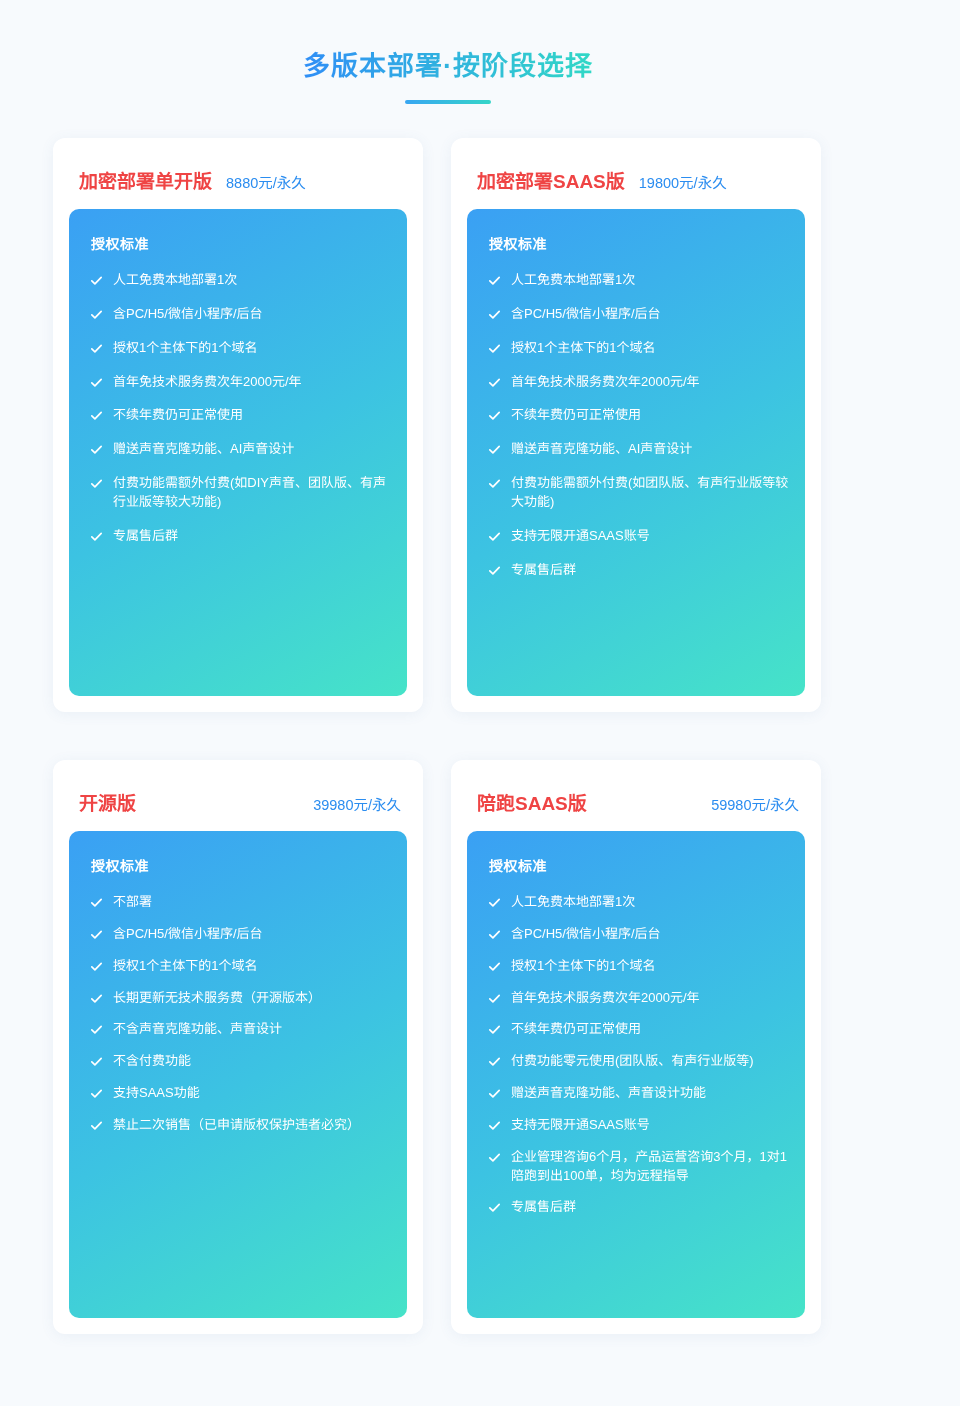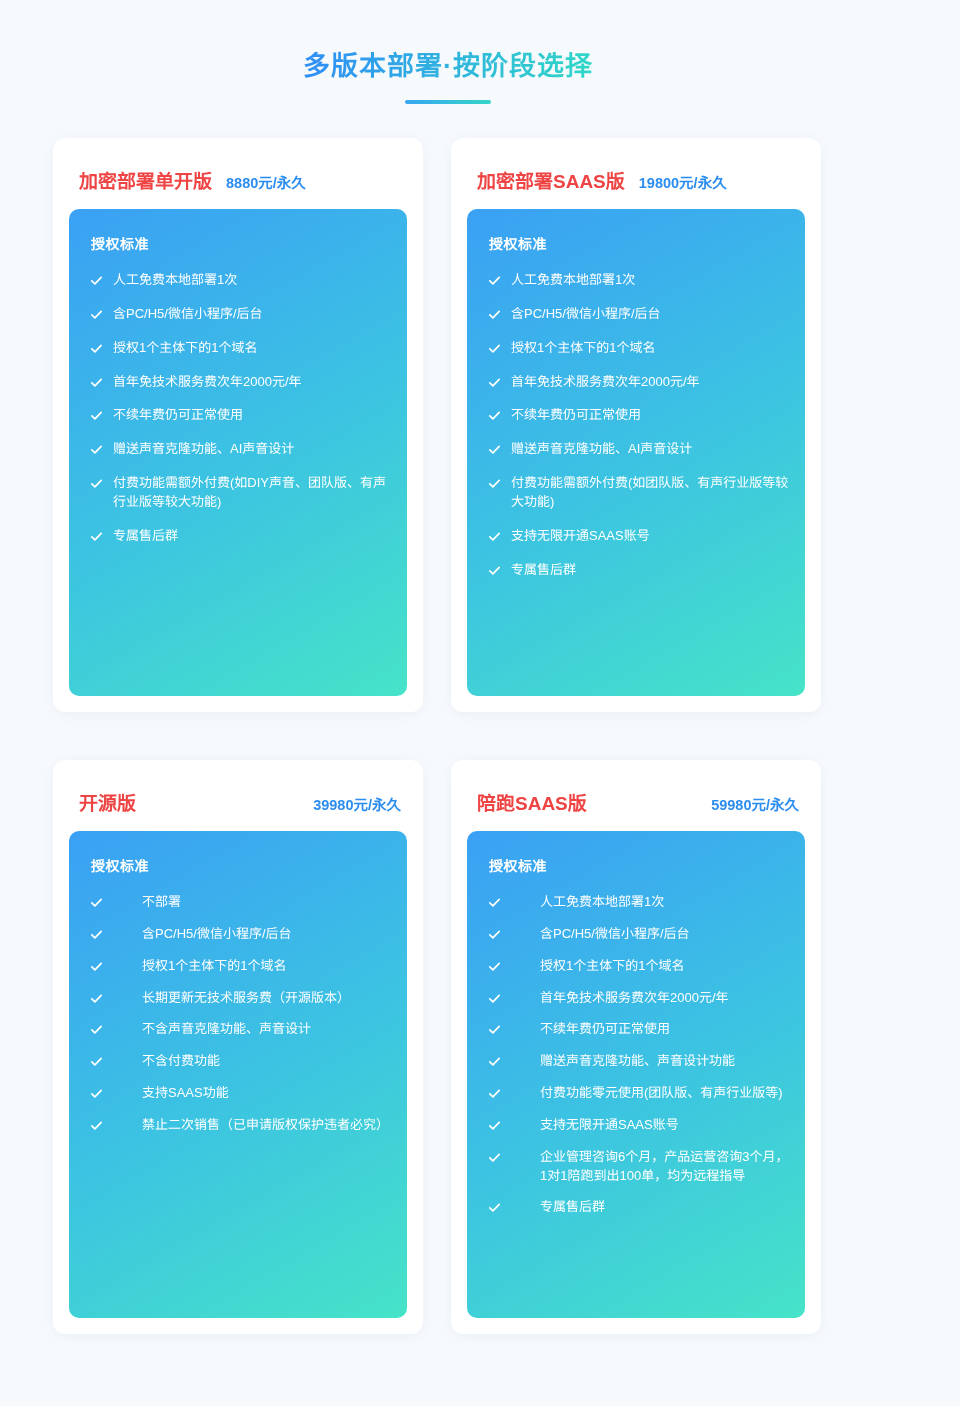--- a/index.html
+++ b/index.html
@@ -59,21 +59,21 @@
     padding: 8px 6px 16px 10px;
   }
   .card-name {
     font-size: 19px;
     font-weight: bold;
     color: #ef4444;
     white-space: nowrap;
   }
   .card-price {
     font-size: 14.5px;
-    font-weight: bold;
+    font-weight: normal;
     color: #2b8df0;
     margin-left: 14px;
     white-space: nowrap;
   }
   .card.align-right .card-head { justify-content: space-between; gap: 36px; }
   .card.align-right .card-price { margin-left: 0; text-align: right; }
   .panel {
     flex: 1;
     border-radius: 10px;
     background: linear-gradient(150deg, #3aa0f4 0%, #3cc3e2 52%, #46e3c8 100%);
@@ -98,21 +98,21 @@
   ul.feature-list li .check {
     flex: 0 0 auto;
     width: 15px;
     height: 15px;
     margin-right: 9px;
     margin-top: 2px;
   }
   ul.feature-list li .check svg { display: block; }
   ul.feature-list li .txt { flex: 1 1 auto; }
   
-  .panel.dense ul.feature-list li { margin-bottom: 13px; gap: 29px; }
+  .panel.dense ul.feature-list li { margin-bottom: 13px; }
 </style>
 </head>
 <body>
 
 <div class="page">
 
   <div class="page-header">
     <div class="page-title">多版本部署·按阶段选择</div>
     <div class="title-underline"></div>
   </div>
@@ -402,29 +402,29 @@
                 </svg>
               </span>
               <span class="txt">不续年费仍可正常使用</span>
             </li>
           <li>
               <span class="check">
                 <svg width="15" height="15" viewBox="0 0 16 16">
                   <path d="M3 8.4 L6.3 11.6 L13 4.6" fill="none" stroke="#ffffff" stroke-width="1.8" stroke-linecap="round" stroke-linejoin="round"></path>
                 </svg>
               </span>
+              <span class="txt">付费功能零元使用(团队版、有声行业版等)</span>
+            </li>
+          <li>
+              <span class="check">
+                <svg width="15" height="15" viewBox="0 0 16 16">
+                  <path d="M3 8.4 L6.3 11.6 L13 4.6" fill="none" stroke="#ffffff" stroke-width="1.8" stroke-linecap="round" stroke-linejoin="round"></path>
+                </svg>
+              </span>
               <span class="txt">赠送声音克隆功能、声音设计功能</span>
-            </li>
-          <li>
-              <span class="check">
-                <svg width="15" height="15" viewBox="0 0 16 16">
-                  <path d="M3 8.4 L6.3 11.6 L13 4.6" fill="none" stroke="#ffffff" stroke-width="1.8" stroke-linecap="round" stroke-linejoin="round"></path>
-                </svg>
-              </span>
-              <span class="txt">付费功能零元使用(团队版、有声行业版等)</span>
             </li>
           <li>
               <span class="check">
                 <svg width="15" height="15" viewBox="0 0 16 16">
                   <path d="M3 8.4 L6.3 11.6 L13 4.6" fill="none" stroke="#ffffff" stroke-width="1.8" stroke-linecap="round" stroke-linejoin="round"></path>
                 </svg>
               </span>
               <span class="txt">支持无限开通SAAS账号</span>
             </li>
           <li>

